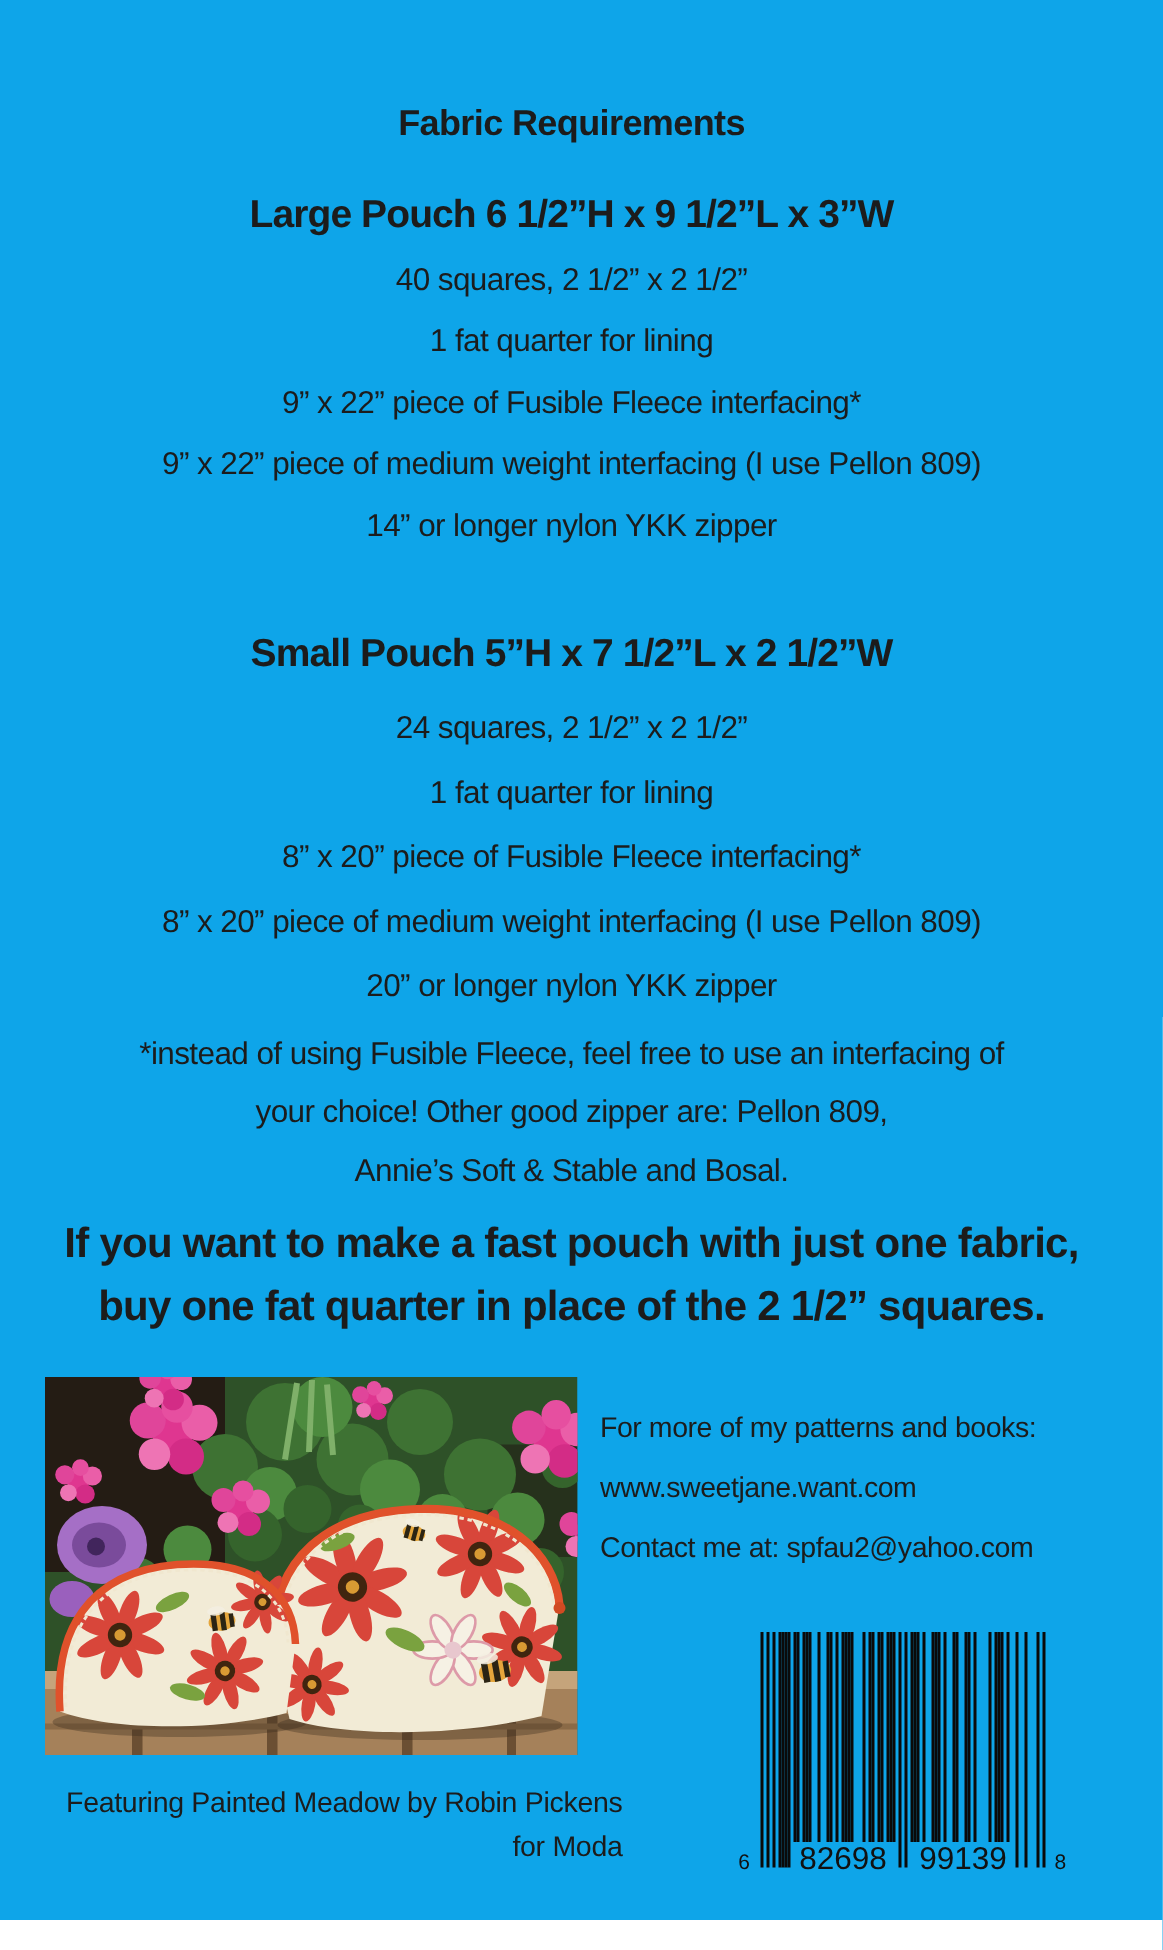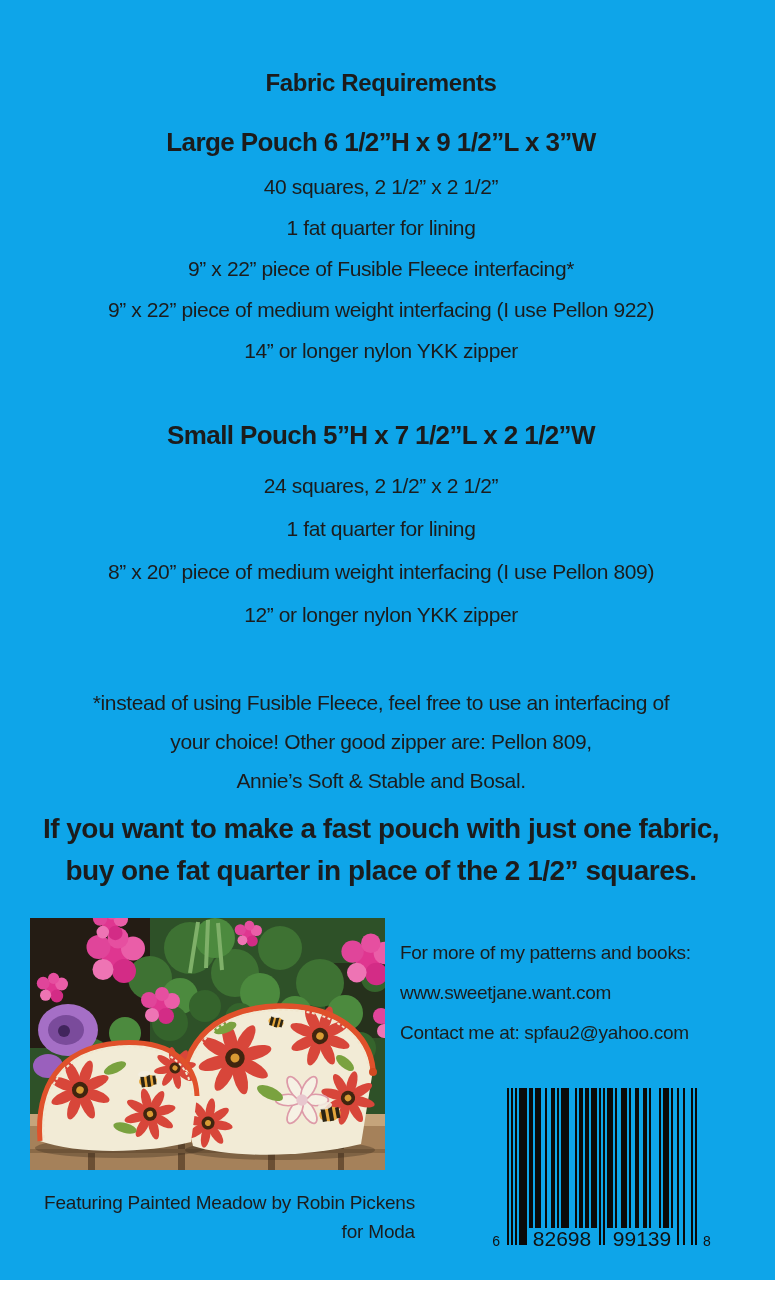--- a/index.html
+++ b/index.html
@@ -33,30 +33,31 @@
 
 <div class="page">
 
   <div class="tblock title cline">Fabric Requirements</div>
 
   <div class="tblock h-large cline">Large Pouch 6 1/2”H x 9 1/2”L x 3”W</div>
   <div class="tblock lines-large">
     <div class="cline">40 squares, 2 1/2” x 2 1/2”</div>
     <div class="cline">1 fat quarter for lining</div>
     <div class="cline">9” x 22” piece of Fusible Fleece interfacing*</div>
-    <div class="cline">9” x 22” piece of medium weight interfacing (I use Pellon 922)</div>
+    <div class="cline">9” x 22” piece of medium weight interfacing (I use Pellon 809)</div>
     <div class="cline">14” or longer nylon YKK zipper</div>
   </div>
 
   <div class="tblock h-small cline">Small Pouch 5”H x 7 1/2”L x 2 1/2”W</div>
   <div class="tblock lines-small">
     <div class="cline">24 squares, 2 1/2” x 2 1/2”</div>
     <div class="cline">1 fat quarter for lining</div>
+    <div class="cline">8” x 20” piece of Fusible Fleece interfacing*</div>
     <div class="cline">8” x 20” piece of medium weight interfacing (I use Pellon 809)</div>
-    <div class="cline">12” or longer nylon YKK zipper</div>
+    <div class="cline">20” or longer nylon YKK zipper</div>
   </div>
 
   <div class="tblock note">
     <div class="cline">*instead of using Fusible Fleece, feel free to use an interfacing of</div>
     <div class="cline">your choice! Other good zipper are: Pellon 809,</div>
     <div class="cline">Annie’s Soft &amp; Stable and Bosal.</div>
   </div>
 
   <div class="tblock callout">
     <div class="cline">If you want to make a fast pouch with just one fabric,</div>

